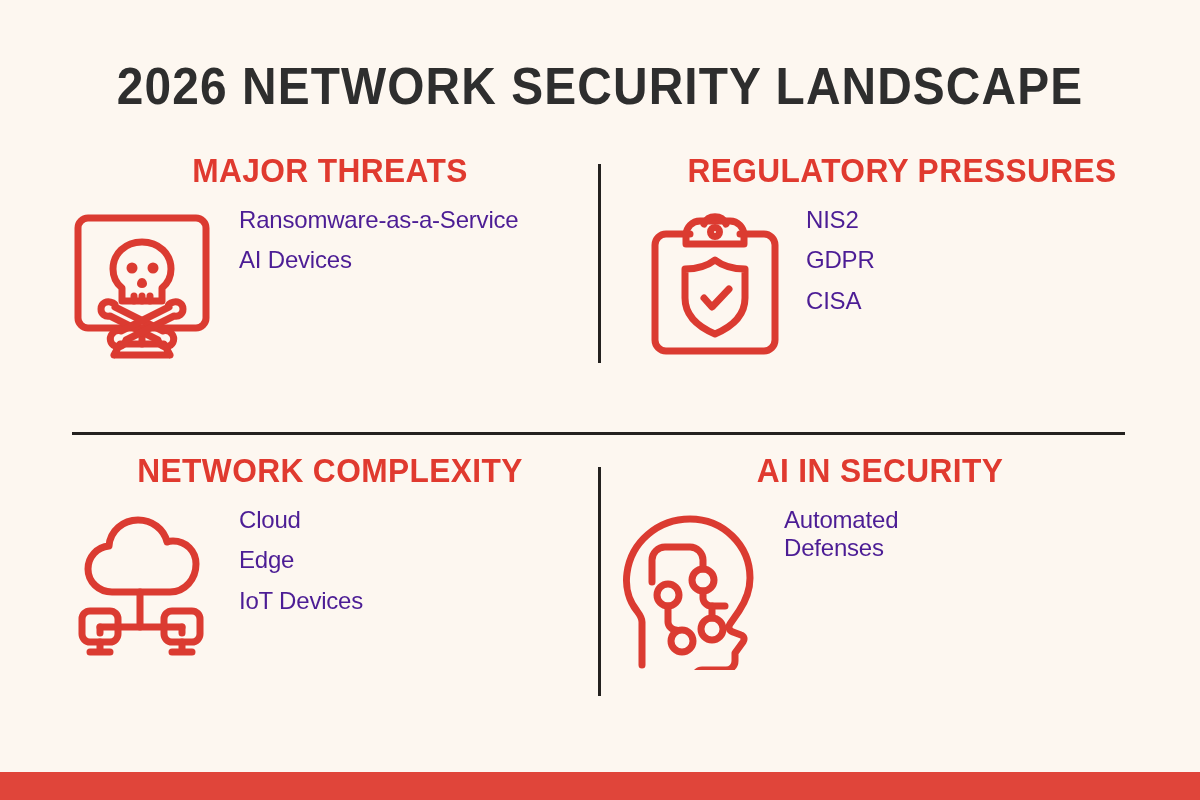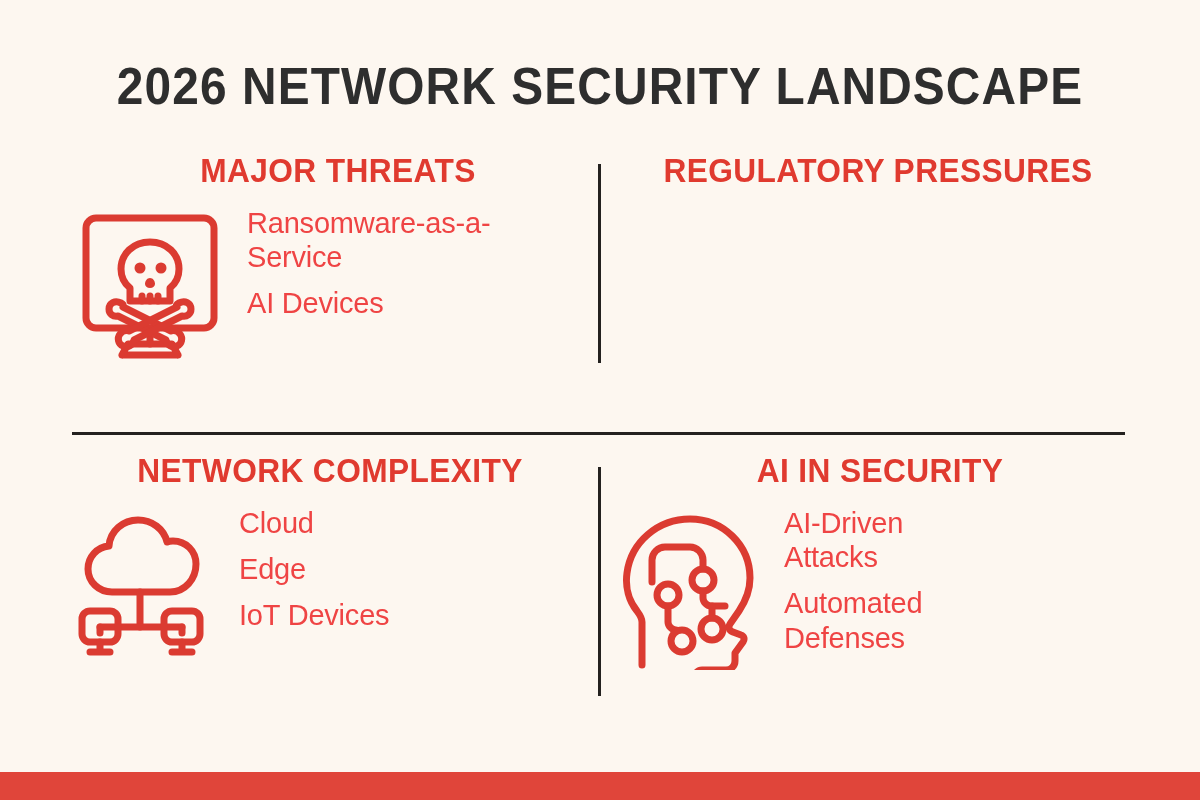--- a/index.html
+++ b/index.html
@@ -36,22 +36,22 @@
     color: #2E2E2E;
     transform: scaleX(0.92);
     transform-origin: center top;
     white-space: nowrap;
   }
 
   
   .quad {
     position: absolute;
   }
-  .quad-tl { left: 68px;  top: 140px; width: 540px; height: 278px; }
-  .quad-tr { left: 608px; top: 140px; width: 540px; height: 278px; }
+  .quad-tl { left: 60px;  top: 140px; width: 540px; height: 278px; }
+  .quad-tr { left: 632px; top: 140px; width: 540px; height: 278px; }
   .quad-bl { left: 60px;  top: 440px; width: 540px; height: 260px; }
   .quad-br { left: 610px; top: 440px; width: 540px; height: 260px; }
 
   .section-heading {
     font-family: "Liberation Sans Narrow", "Liberation Sans", sans-serif;
     font-weight: bold;
     font-size: 33px;
     letter-spacing: 0.4px;
     color: #E03A2F;
     text-align: center;
@@ -74,23 +74,23 @@
     padding-top: 4px;
   }
   .icon-wrap.narrow { width: 170px; }
 
   .item-list {
     flex: 1 1 auto;
     padding-left: 4px;
   }
   .item {
     font-family: "Liberation Sans", sans-serif;
-    font-size: 29px;
+    font-size: 24px;
     line-height: 1.18;
-    color: #ef4444;
+    color: #4c1d95;
     margin-bottom: 12px;
     letter-spacing: -0.2px;
   }
   .item:last-child { margin-bottom: 0; }
 
   .item.w-narrow { max-width: 310px; }
   .item.w-mid    { max-width: 200px; }
 
   
   .div-v {
@@ -151,20 +151,39 @@
       </div>
       <div class="item-list">
         <div class="item w-narrow">Ransomware-as-a-Service</div>
         <div class="item w-narrow">AI Devices</div>
       </div>
     </div>
   </div>
 
   <div class="quad quad-tr">
     <div class="section-heading">REGULATORY PRESSURES</div>
+    <div class="section-body">
+      <div class="icon-wrap narrow">
+        <span>
+          <svg width="150" height="150" viewBox="0 0 150 150" fill="none" stroke="#DB3B31" stroke-width="7" stroke-linecap="round" stroke-linejoin="round">
+            <path d="M48 24 H24 c-6 0 -11 5 -11 11 v95 c0 6 5 11 11 11 h98 c6 0 11 -5 11 -11 V35 c0 -6 -5 -11 -11 -11 H98"></path>
+            <path d="M58 11 h30 a14 14 0 0 1 14 14 v9 H44 v-9 a14 14 0 0 1 14 -14 z"></path>
+            <path d="M62 14 a12 12 0 0 1 22 0"></path>
+            <circle cx="73" cy="22" r="4.5"></circle>
+            <path d="M73 50 c-9 7 -20 9 -30 9 v29 c0 19 16 30 30 36 c14 -6 30 -17 30 -36 V59 c-10 0 -21 -2 -30 -9 z"></path>
+            <path d="M62 88 l8 9 l17 -18"></path>
+          </svg>
+        </span>
+      </div>
+      <div class="item-list">
+        <div class="item w-mid">NIS2</div>
+        <div class="item w-mid">GDPR</div>
+        <div class="item w-mid">CISA</div>
+      </div>
+    </div>
   </div>
 
   <div class="quad quad-bl">
     <div class="section-heading">NETWORK COMPLEXITY</div>
     <div class="section-body">
       <div class="icon-wrap">
         <span>
           <svg width="160" height="150" viewBox="0 0 160 150" fill="none" stroke="#DB3B31" stroke-width="7" stroke-linecap="round" stroke-linejoin="round">
             <path d="M44 82 c-13 0 -24 -10 -24 -23 c0 -12 9 -22 21 -23 c1 -15 14 -26 29 -26 c14 0 26 9 29 22 c2 -1 4 -1 6 -1 c13 0 23 10 23 23 c0 15 -11 28 -26 28 z"></path>
             <path d="M72 82 v35"></path>
@@ -197,21 +216,20 @@
             <path d="M83 81 v7 c0 4 4 8 8 8 h14"></path>
             <path d="M92 96 v12"></path>
             <circle cx="92" cy="119" r="11"></circle>
             <circle cx="48" cy="85" r="11"></circle>
             <path d="M48 96 v16 c0 4 4 8 8 8"></path>
             <circle cx="62" cy="131" r="11"></circle>
           </svg>
         </span>
       </div>
       <div class="item-list">
-        <div class="item w-mid">AI-Driven Attacks</div>
         <div class="item w-mid">Automated Defenses</div>
       </div>
     </div>
   </div>
 
   <div class="div-v div-v-top"></div>
   <div class="div-v div-v-bottom"></div>
   <div class="div-h"></div>
 
   <div class="bottom-band"></div>

